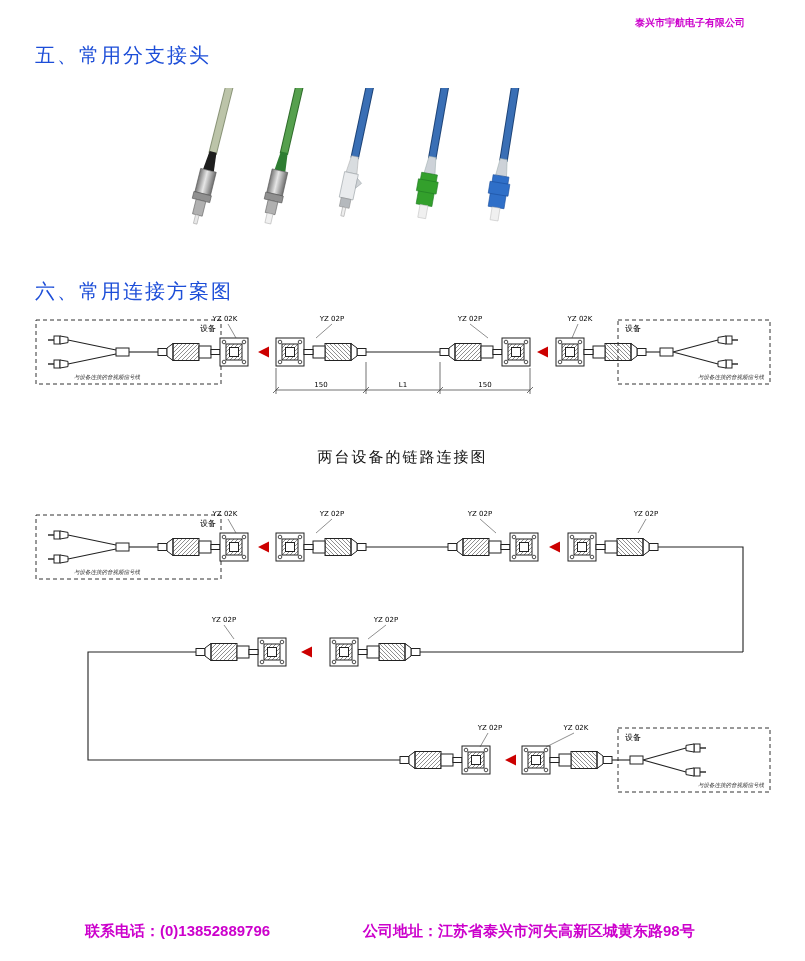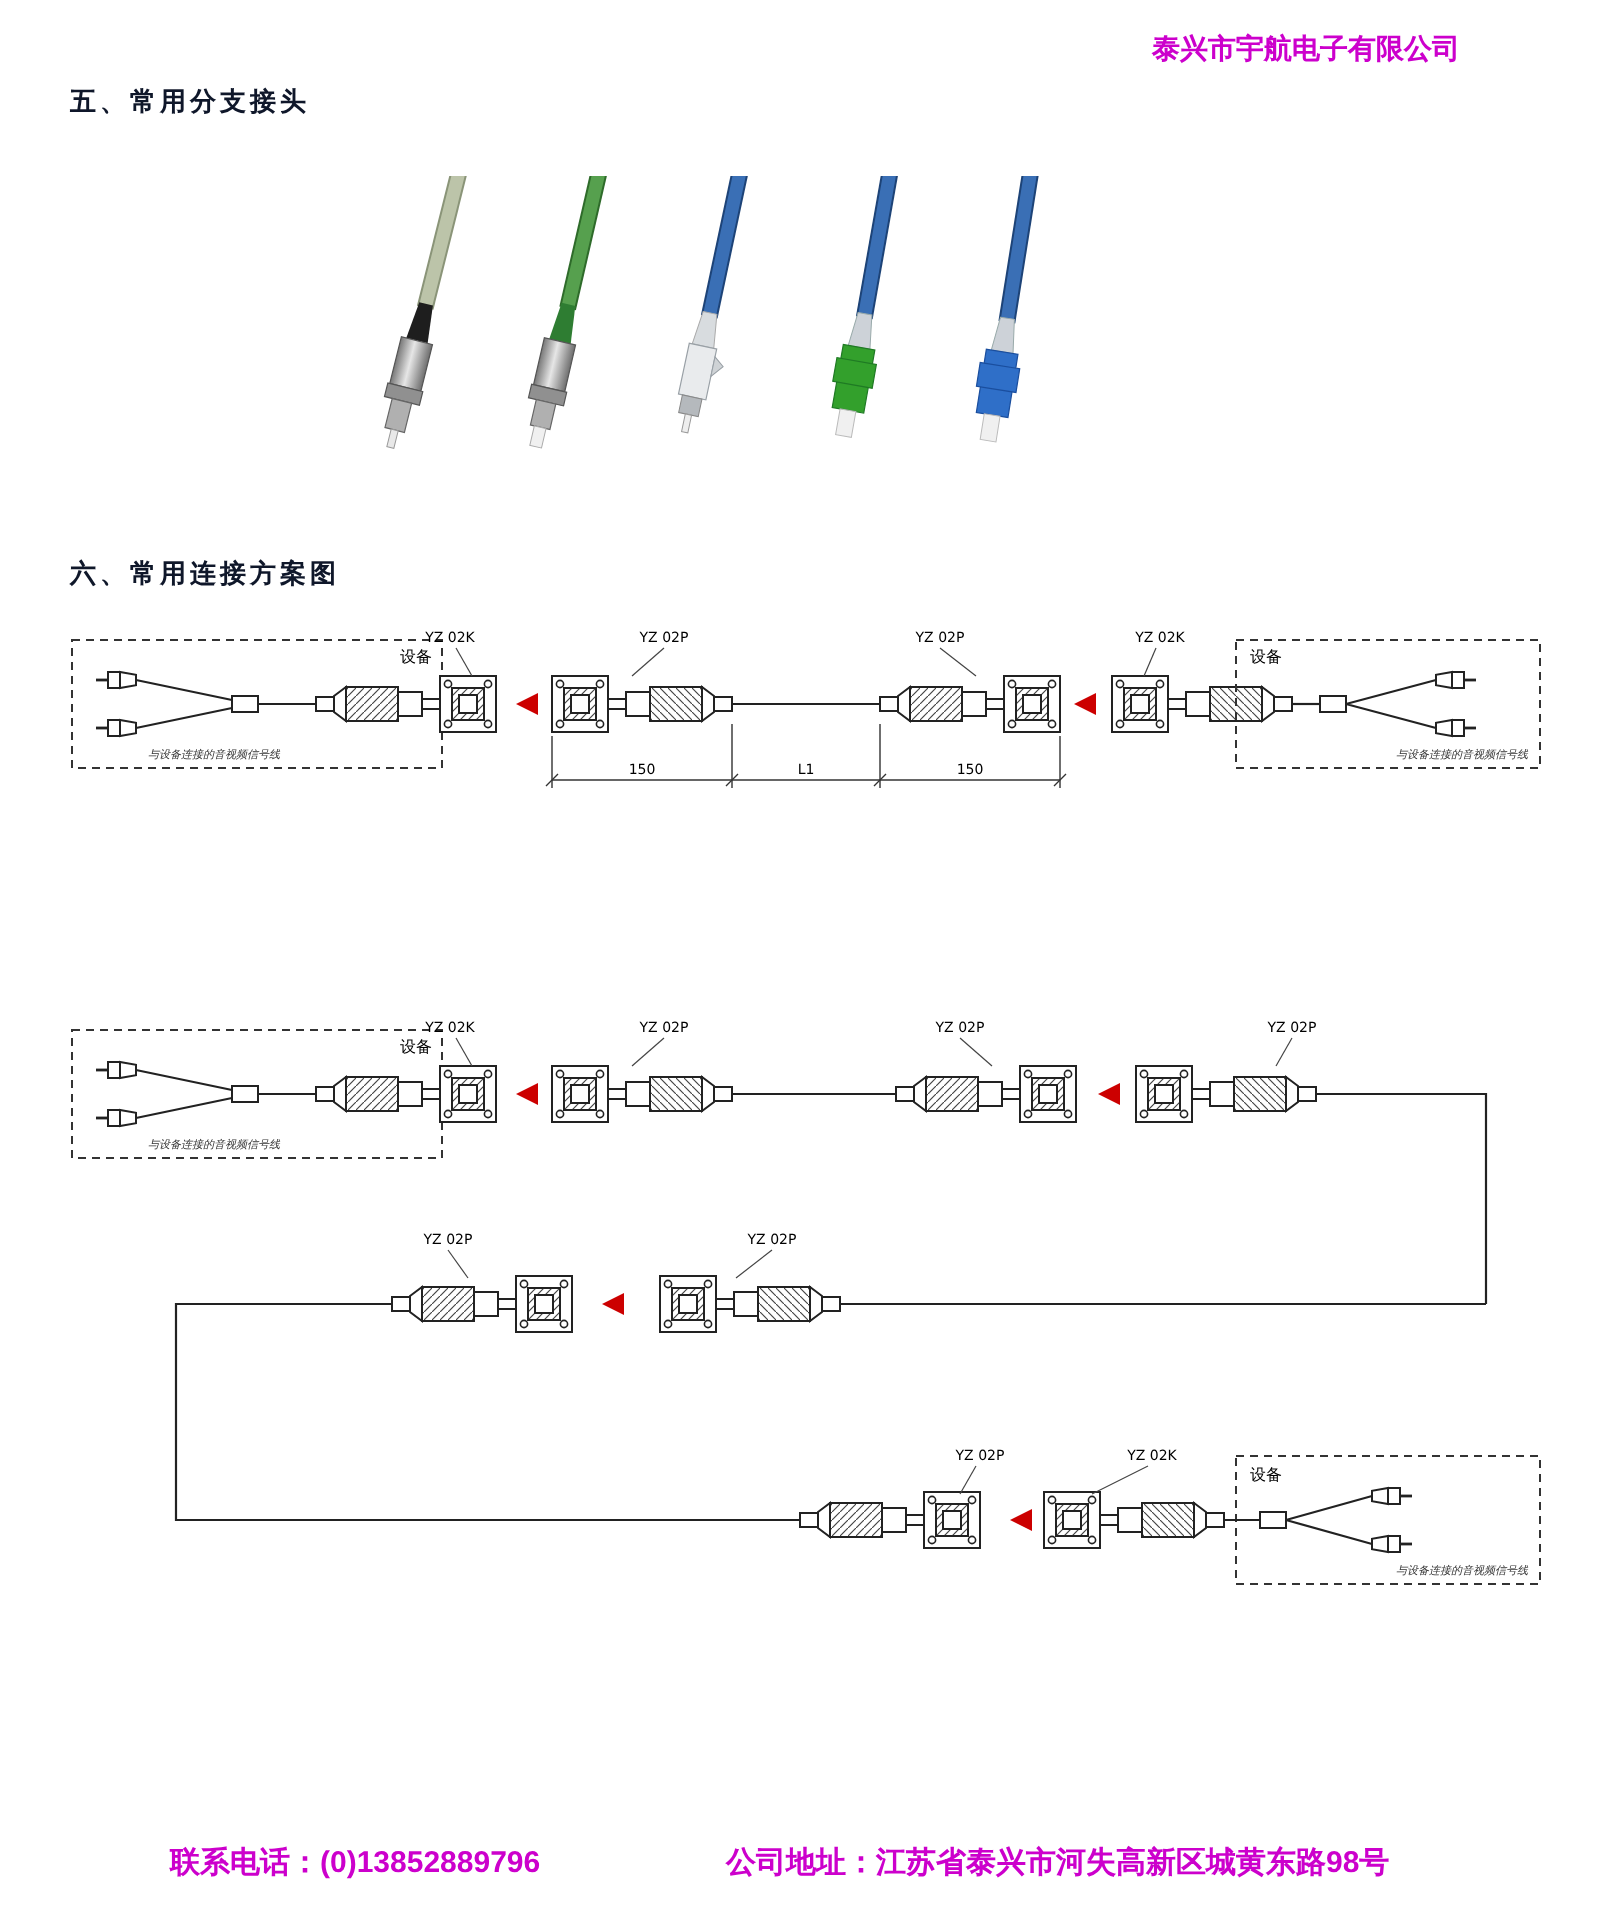--- a/index.html
+++ b/index.html
@@ -1,20 +1,20 @@
 <!DOCTYPE html>
 <html><head>
 <meta charset="utf-8">
 <style>
   html,body{margin:0;padding:0;background:#fff;}
   .page{position:relative;width:805px;height:961px;background:#ffffff;overflow:hidden;
         font-family:"Liberation Sans",sans-serif;}
-  .company{position:absolute;top:16px;right:75px;font-size:14px;font-weight:bold;color:#cc00cc;}
-  .sec-title{position:absolute;left:35px;font-size:13px;color:#0f172a;letter-spacing:2px;
-             font-family:"DejaVu Serif",serif;font-weight:bold;}
+  .company{position:absolute;top:16px;right:60px;font-size:10px;font-weight:bold;color:#cc00cc;}
+  .sec-title{position:absolute;left:35px;font-size:20px;color:#1d4ed8;letter-spacing:2px;
+             font-family:"DejaVu Serif",serif;}
   .sec5{top:42px;}
   .sec6{top:278px;}
   .photo{position:absolute;left:175px;top:88px;}
   .dg1{position:absolute;left:18px;top:310px;}
   .dg2{position:absolute;left:18px;top:502px;}
   .caption{position:absolute;left:0;width:805px;text-align:center;font-size:15px;color:#111;
            letter-spacing:2px;font-family:"DejaVu Serif",serif;}
   .cap1{top:448px;}
   .cap2{top:872px;}
   .footer{position:absolute;top:922px;left:0;width:805px;font-size:15px;font-weight:bold;color:#cc00cc;}
@@ -168,20 +168,21 @@
     <g>
       <path class="dim" d="M258 58 L258 84 M348 52 L348 84 M422 52 L422 84 M512 58 L512 84"></path>
       <path class="dim" d="M258 80 L512 80"></path>
       <path class="dim" d="M255 83 L261 77 M345 83 L351 77 M419 83 L425 77 M509 83 L515 77"></path>
       <text class="dimt" x="303" y="77" text-anchor="middle">150</text>
       <text class="dimt" x="385" y="77" text-anchor="middle">L1</text>
       <text class="dimt" x="467" y="77" text-anchor="middle">150</text>
     </g>
   </svg>
 
+  <div class="caption cap1">两台设备的链路连接图</div>
 
   <svg class="dg2" width="770" height="320" viewBox="0 0 770 320">
     <defs>
       <pattern id="hx2" width="4" height="4" patternUnits="userSpaceOnUse">
         <path d="M0 4 L4 0" stroke="#444" stroke-width="0.6"></path>
       </pattern>
       <g id="connB">
         <rect x="0" y="-3.5" width="9" height="7" fill="#fff" stroke="#222"></rect>
         <polygon points="9,-4 15,-8.5 15,8.5 9,4" fill="#fff" stroke="#222"></polygon>
         <rect x="15" y="-8.5" width="26" height="17" fill="url(#hx2)" stroke="#222"></rect>

